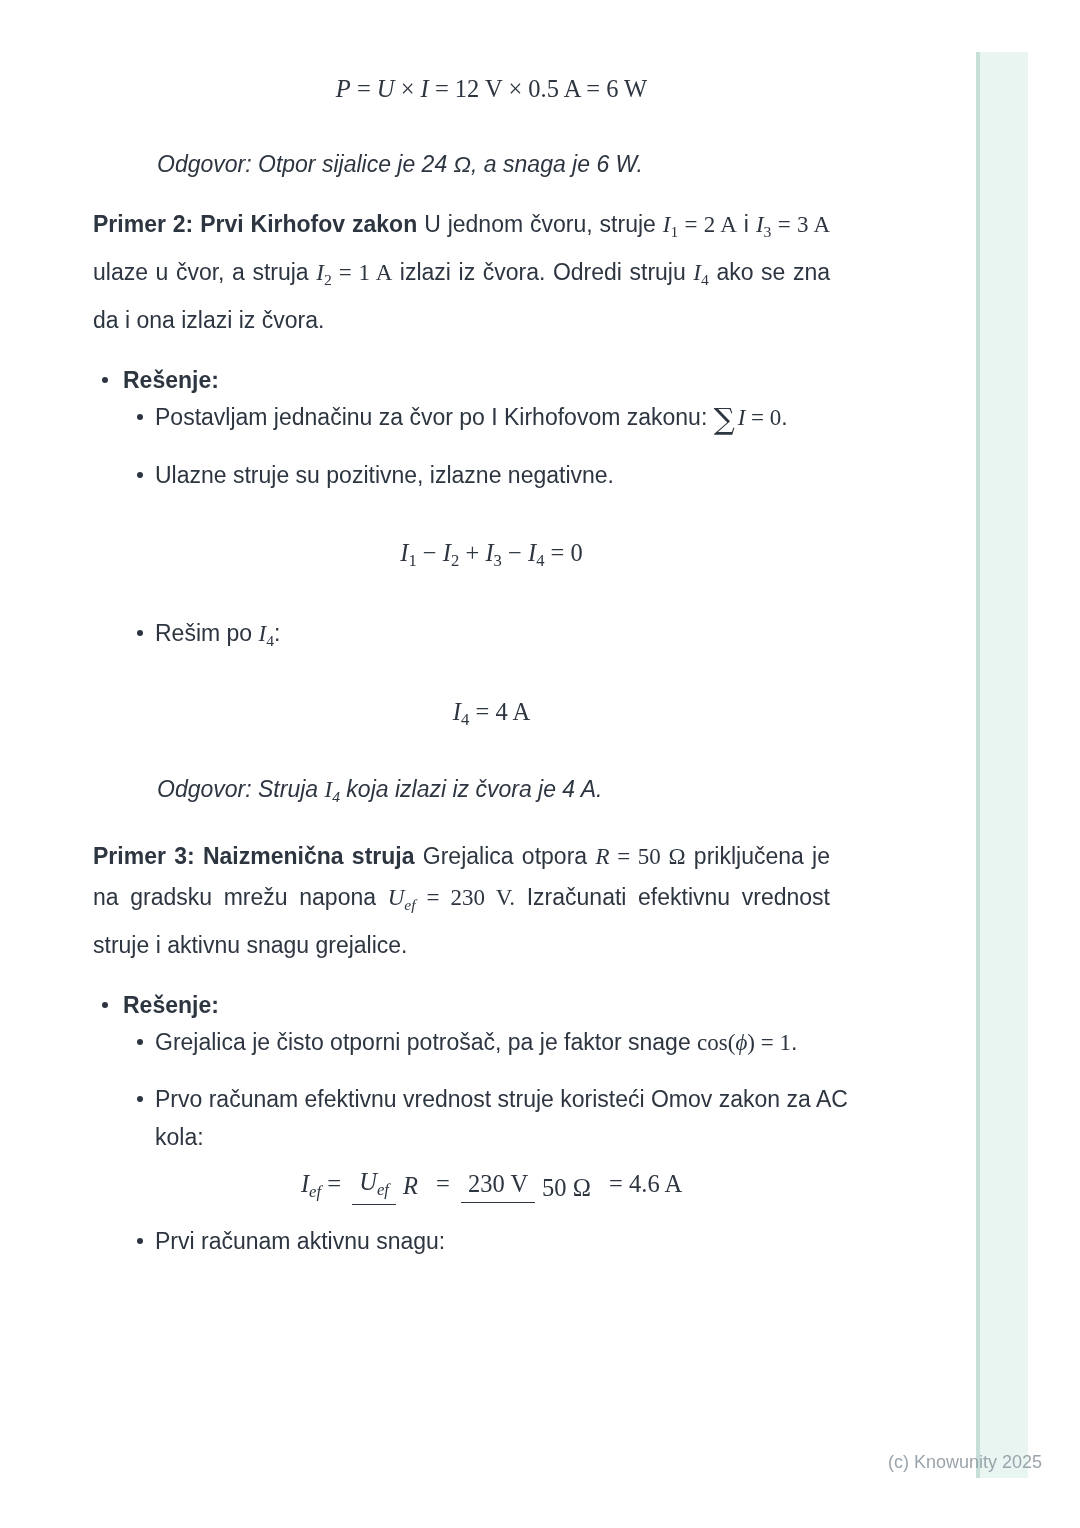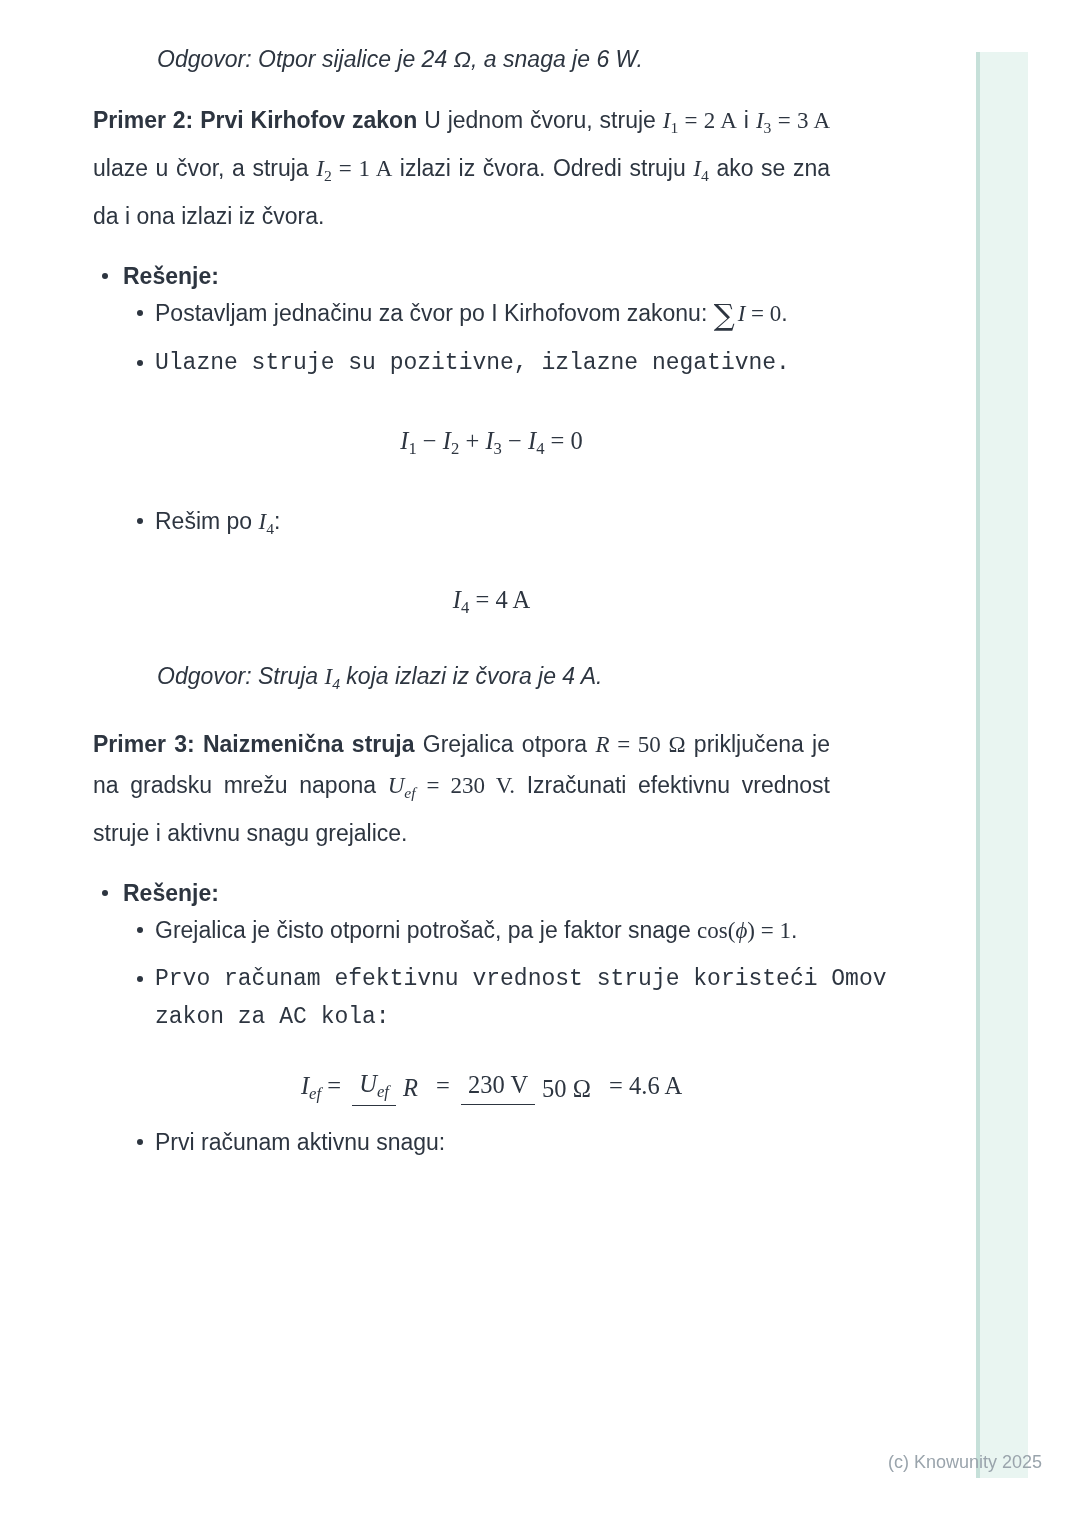--- a/index.html
+++ b/index.html
@@ -100,40 +100,41 @@
     top:14px;
     width:6px;height:6px;
     border-radius:50%;
     background:currentColor;
   }
   .li1 .dot{left:9px;}
   .li2 .dot{left:44px;top:16px;}
   .list1{margin-top:8px;}
   .list2{margin-top:6px;}
   .mt-step1{margin-top:1px;}
-  .mt-step2{margin-top:10px;font-family:Liberation Mono, monospace;}
+  .mt-step2{margin-top:18px;}
   .f-node{margin-top:44px;}
   .mt-zamenim{margin-top:40px;}
   .f-subst{margin-top:40px;}
   .f-simpl{margin-top:59px;}
   .mt-resim{margin-top:42px;}
   .f-result{margin-top:37px;}
   .answer2{margin-top:44px;}
-  .f-current{margin-top:34px;}
+  .f-current{margin-top:12px;}
   .mt-sada{margin-top:17px;}
 </style>
 </head>
 <body>
 
 <div class="page">
 
   <div class="stripe"></div>
 
   <div class="content">
 
+    <div class="formula f-power"><span class="t-mi">P</span><span class="t-m"> = </span><span class="t-mi">U</span><span class="t-m"> × </span><span class="t-mi">I</span><span class="t-m"> = 12 V × 0.5 A = 6 W</span></div>
 
     <div class="odgovor answer1">Odgovor: Otpor sijalice je 24 Ω, a snaga je 6 W.</div>
 
     <p class="para para2"><span class="t-b">Primer 2: Prvi Kirhofov zakon</span><span class="t-p"> U jednom čvoru, struje </span><span class="t-mi">I</span><span class="t-msub">1</span><span class="t-m"> = 2 A</span><span class="t-p"> i </span><span class="t-mi">I</span><span class="t-msub">3</span><span class="t-m"> = 3 A</span><span class="t-p"> ulaze u čvor, a struja </span><span class="t-mi">I</span><span class="t-msub">2</span><span class="t-m"> = 1 A</span><span class="t-p"> izlazi iz čvora. Odredi struju </span><span class="t-mi">I</span><span class="t-msub">4</span><span class="t-p"> ako se zna da i ona izlazi iz čvora.</span></p>
 
     <ul class="list list1">
       <li class="li1">
         <span class="dot"></span>
         <span>Rešenje:</span>
       </li>

